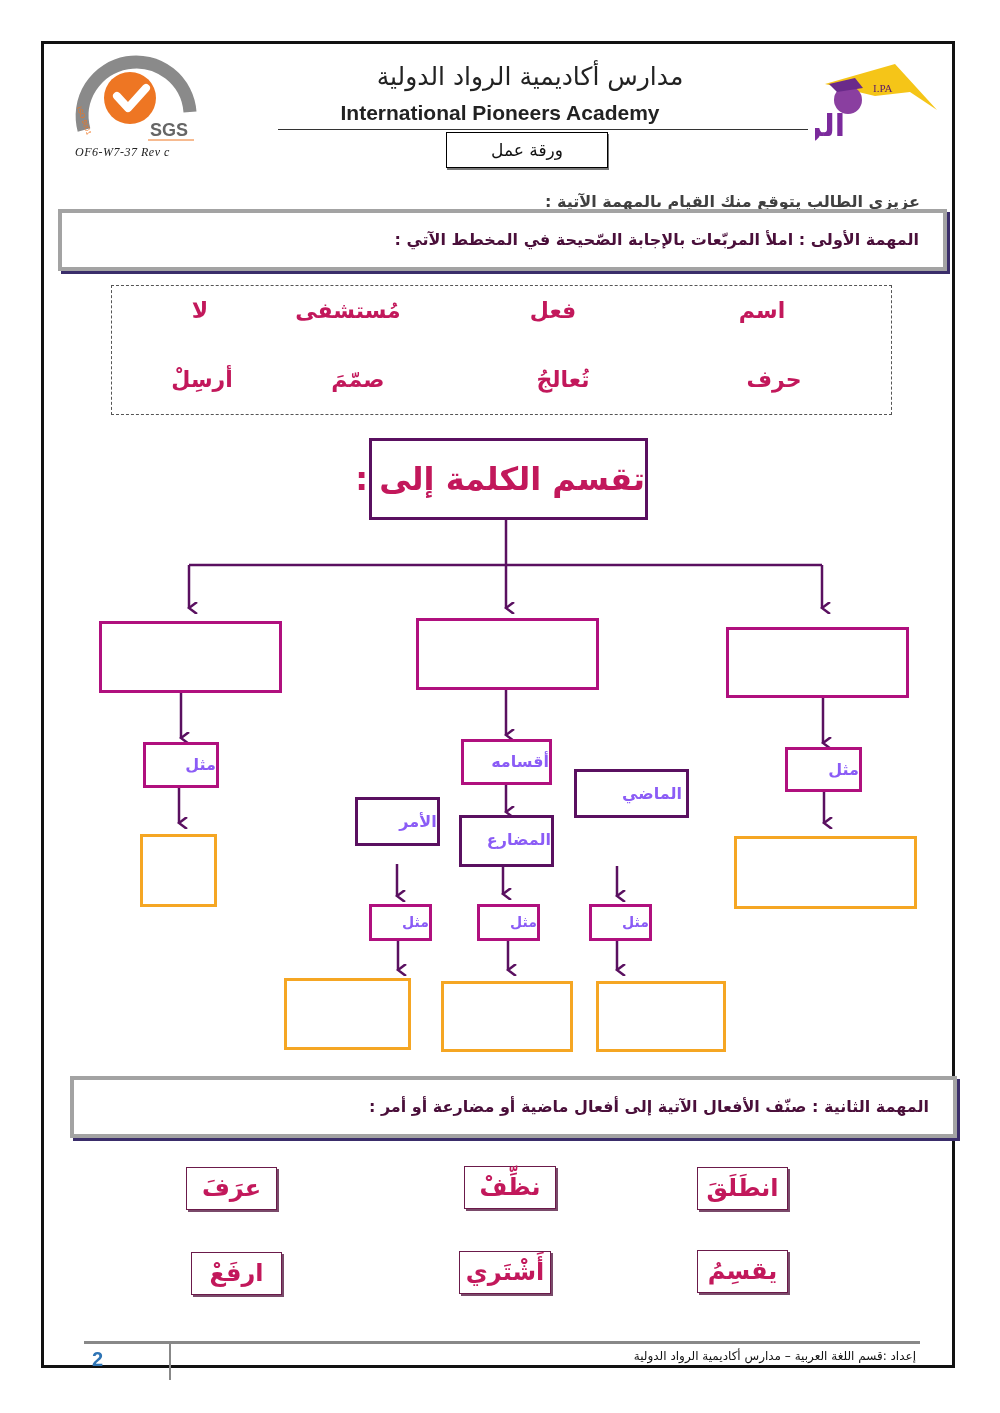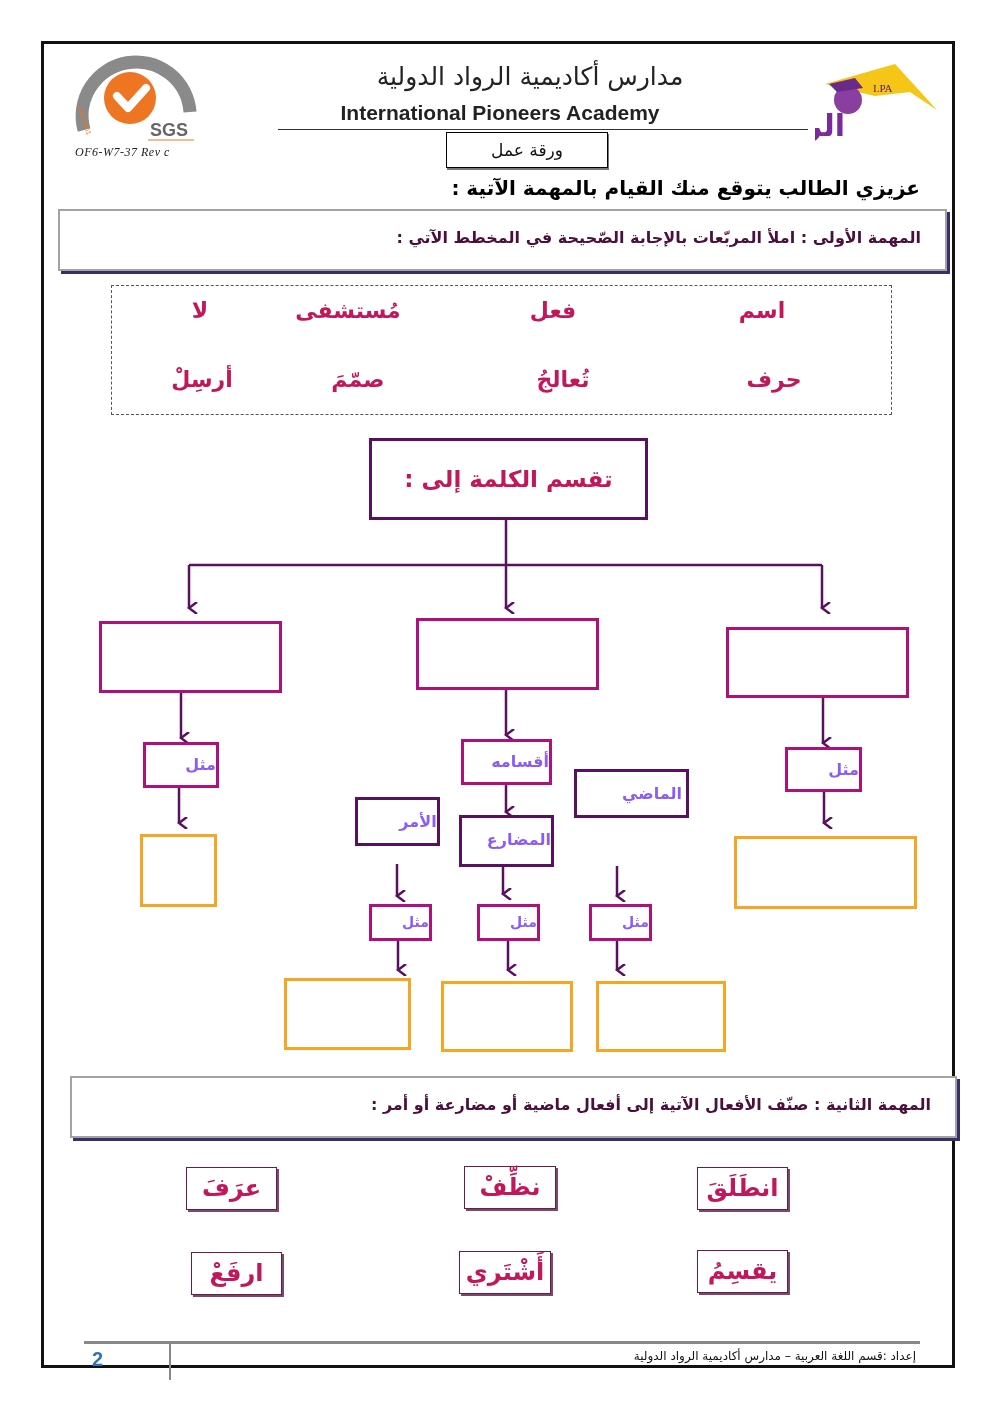--- a/index.html
+++ b/index.html
@@ -5,28 +5,28 @@
   html, body { margin:0; padding:0; background:#ffffff; }
   body { width:1000px; height:1413px; position:relative; overflow:hidden; font-family:"DejaVu Sans", sans-serif; }
   .abs { position:absolute; }
   .page-frame { left:41px; top:41px; width:914px; height:1327px; border:3px solid #111; box-sizing:border-box; }
   .ar { direction:rtl; font-family:"DejaVu Sans", sans-serif; font-weight:bold; white-space:nowrap; }
   .header-title-ar { left:300px; top:62px; width:460px; text-align:center; font-size:25px; color:#222; font-weight:normal; letter-spacing:1px; }
   .header-title-en { left:300px; top:101px; width:400px; text-align:center; font-family:"Liberation Sans", sans-serif; font-weight:bold; font-size:21px; color:#222; }
   .header-rule { left:278px; top:129px; width:530px; height:0; border-top:1px solid #333; }
   .worksheet-box { left:446px; top:132px; width:160px; height:34px; border:1px solid #000000; box-shadow:1px 2px 0 #777; text-align:center; line-height:34px; font-size:17px; color:#111; font-weight:normal; }
   .doc-code { left:75px; top:145px; font-family:Liberation Serif, serif; font-style:italic; font-size:12px; color:#222; letter-spacing:0.5px; }
-  .intro { right:80px; top:176px; font-size:20px; color:#000000; }
-  .task-banner { box-sizing:border-box; border:2px solid #a3a3a3; box-shadow:3px 3px 0 #3a2d6a; background:#fff; }
+  .intro { right:80px; top:192px; font-size:16px; color:#404040; }
+  .task-banner { box-sizing:border-box; border:4px solid #a3a3a3; box-shadow:3px 3px 0 #3a2d6a; background:#fff; }
   .task1 { left:58px; top:209px; width:889px; height:62px; }
   .task2 { left:70px; top:1076px; width:887px; height:62px; }
   .task-text { position:absolute; right:24px; top:17px; font-size:16px; color:#4a0f3a; }
   .wordbank { left:111px; top:285px; width:781px; height:130px; border:1px dashed #555; border-style:dashed; box-sizing:border-box; }
   .word { font-size:22px; color:#c2185b; text-align:center; width:140px; }
-  .root-box { left:369px; top:438px; width:279px; height:82px; border:3px solid #5a1060; box-sizing:border-box; text-align:center; line-height:76px; font-size:23px; color:#c2185b; }
+  .root-box { left:369px; top:438px; width:279px; height:82px; border:3px solid #5a1060; box-sizing:border-box; text-align:center; line-height:76px; font-size:32px; color:#c2185b; }
   .pink-box { border:3px solid #b0107e; box-sizing:border-box; background:#fff; }
   .purple-box { border:3px solid #5a1060; box-sizing:border-box; background:#fff; }
   .orange-box { border:3px solid #f5a623; box-sizing:border-box; background:#fff; }
   .label-box { text-align:center; font-size:16px; color:#8b5cf6;padding-left:41px; }
   .verb-box { border:1px solid #6b1a4a; box-shadow:2px 2px 0 #7a4a6a; box-sizing:border-box; text-align:center; font-size:24px; color:#c2185b; line-height:40px; }
   .footer-rule { left:84px; top:1341px; width:836px; height:3px; background:#888; }
   .footer-vline { left:169px; top:1344px; width:2px; height:36px; background:#888; }
   .page-num { left:92px; top:1348px; font-family:"Liberation Sans", sans-serif; font-weight:bold; font-size:20px; color:#2e74b5; }
   .footer-text { right:84px; top:1349px; font-size:12px; color:#111; font-weight:normal; }
 </style>

